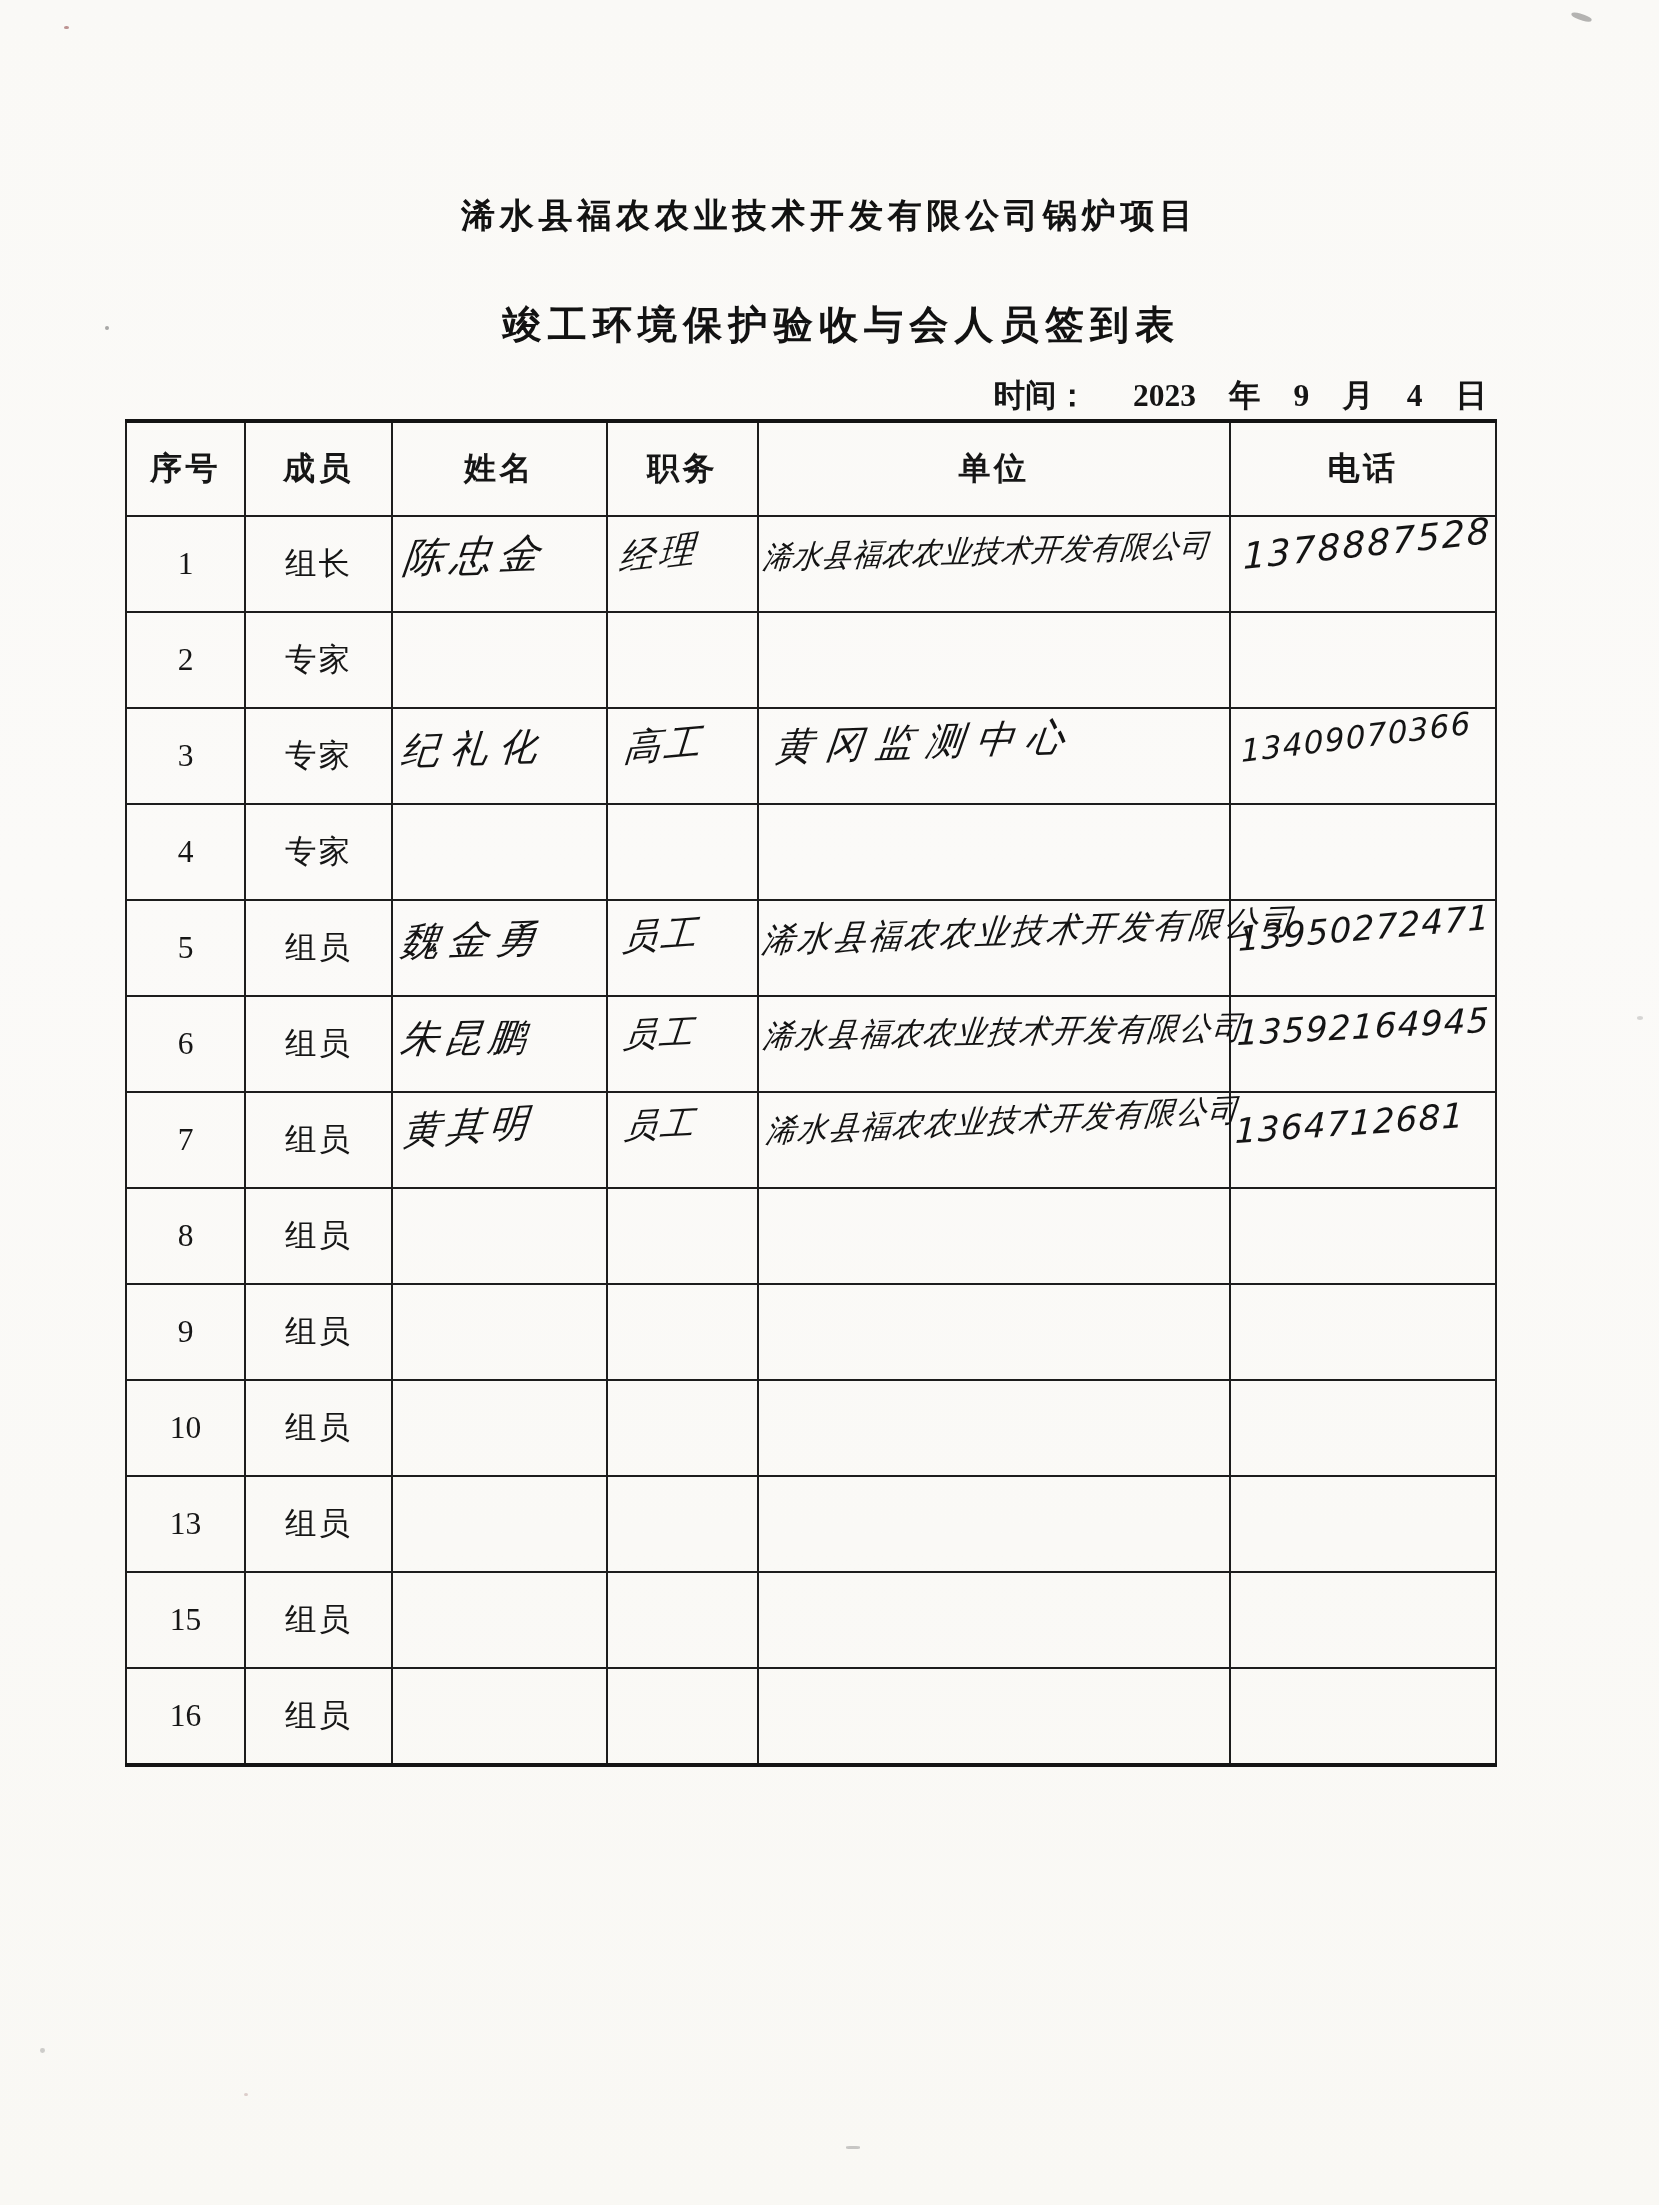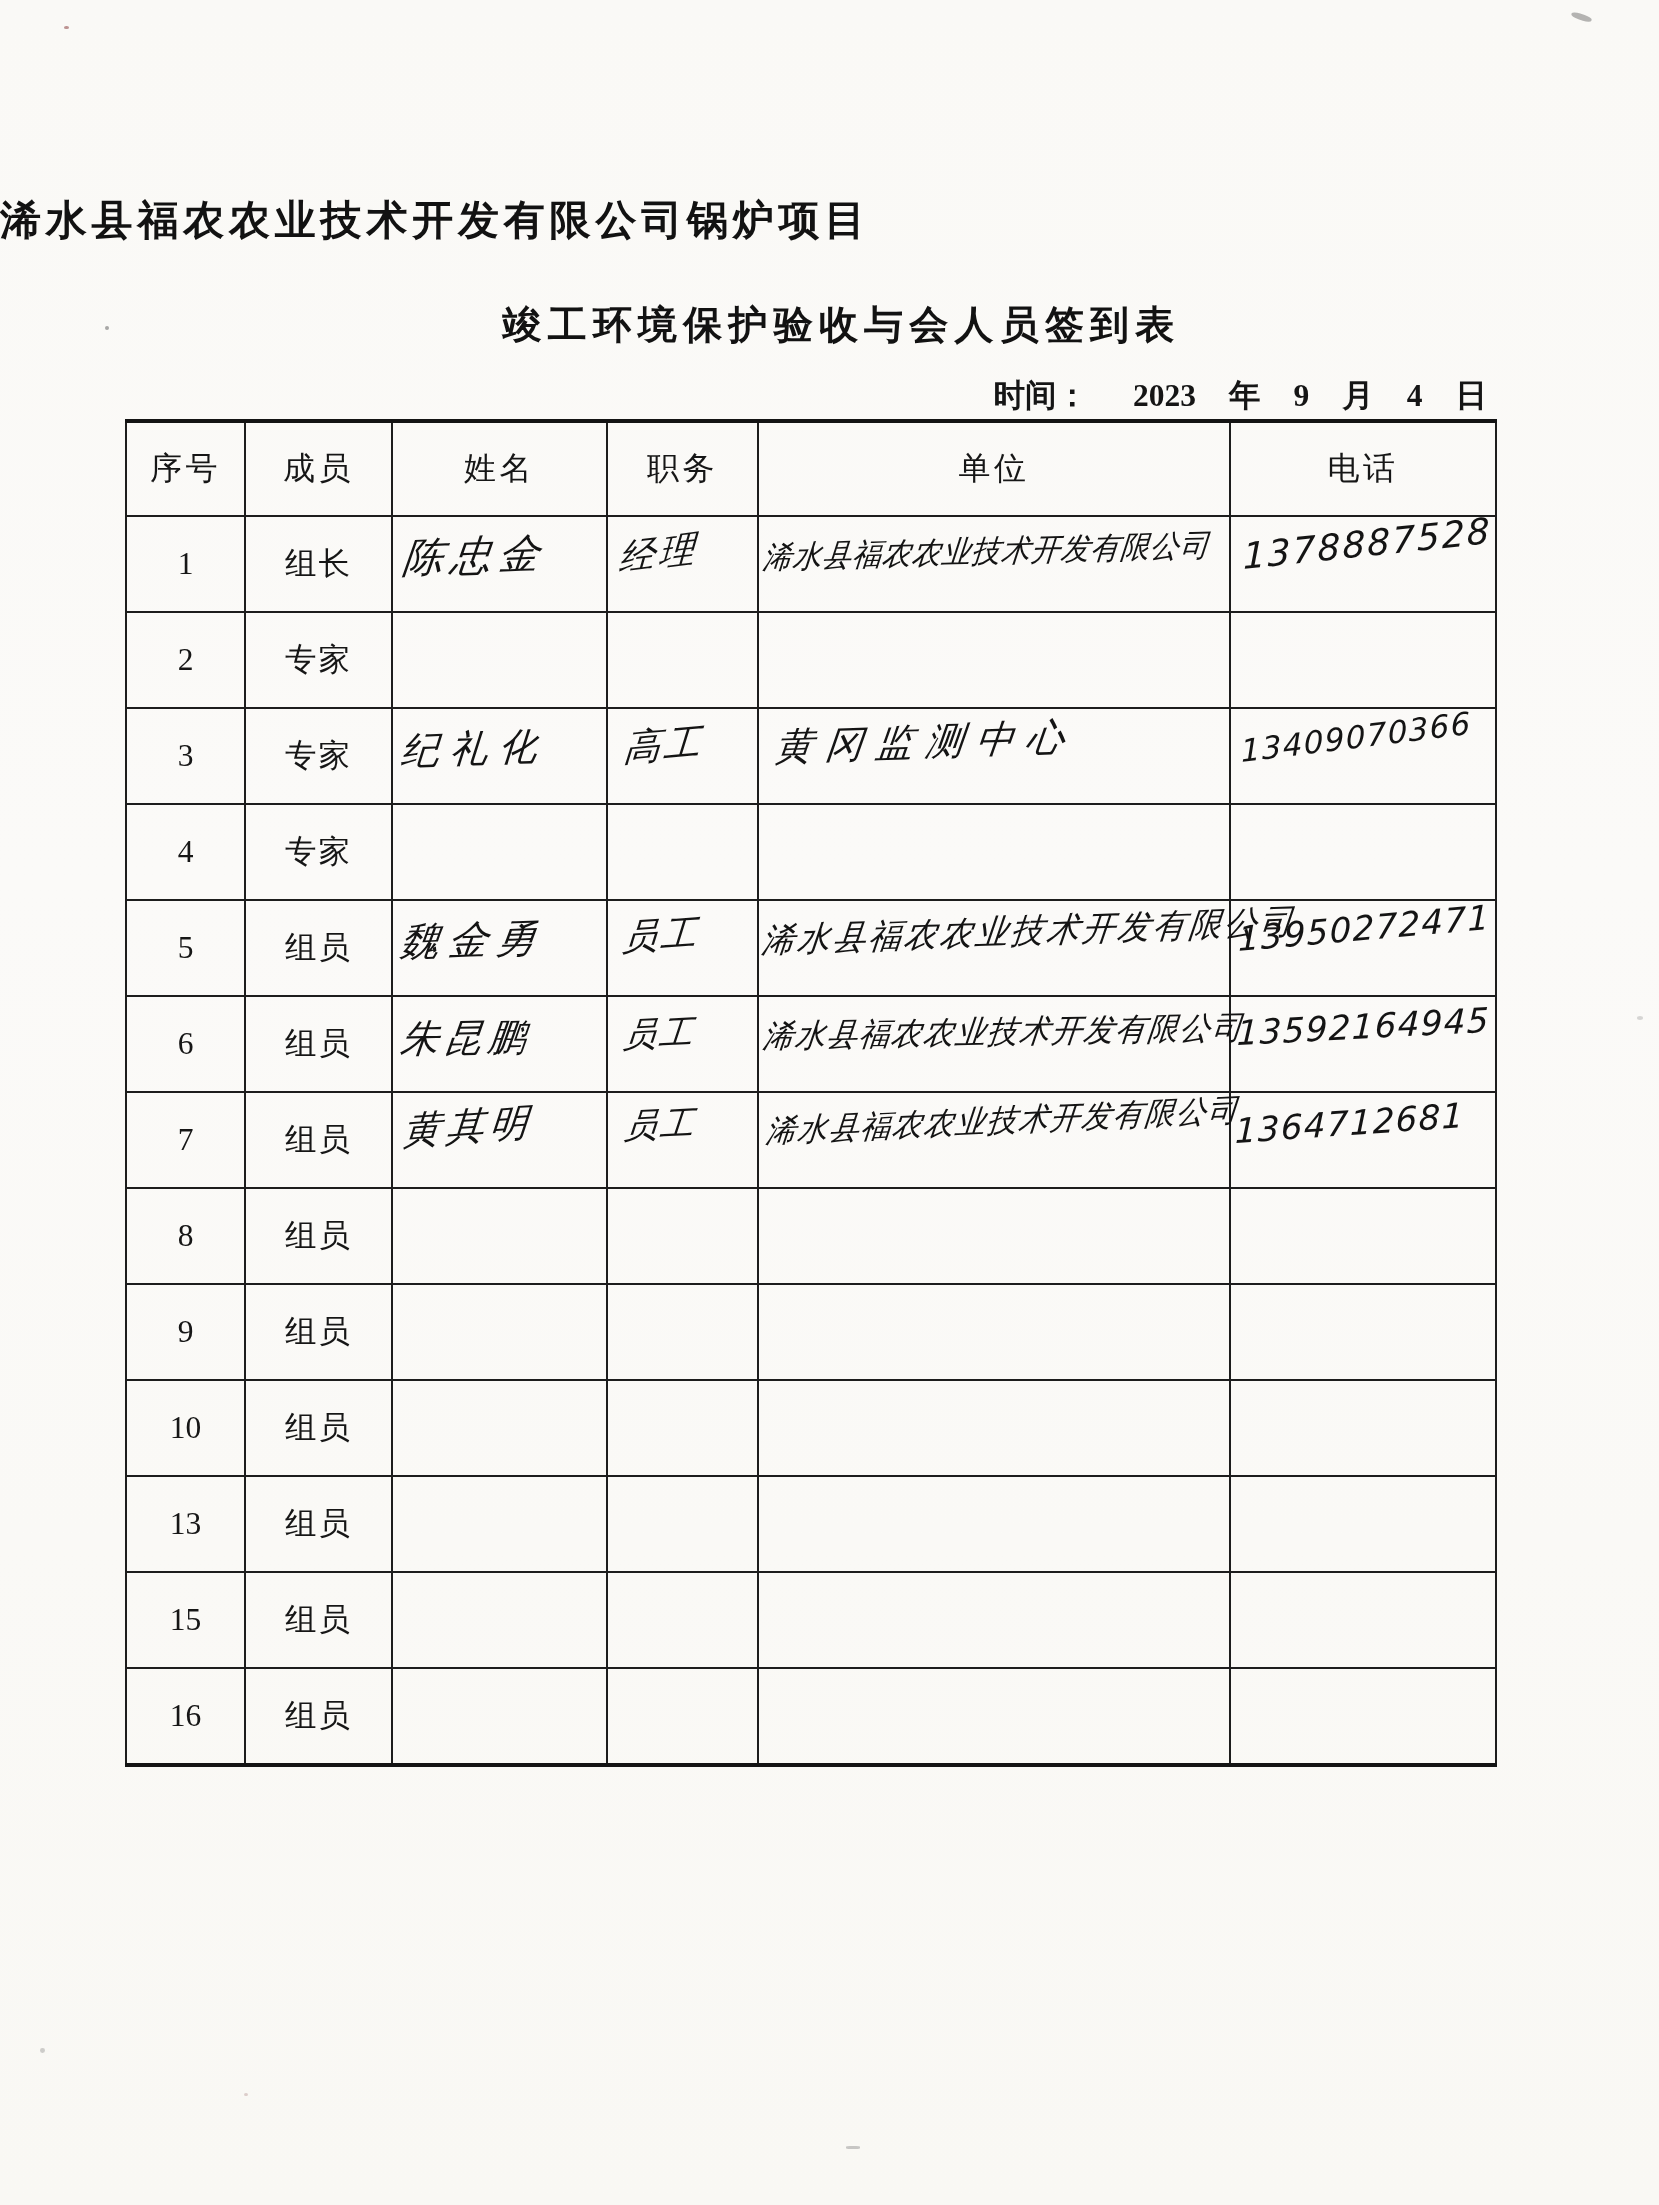--- a/index.html
+++ b/index.html
@@ -6,23 +6,23 @@
   body{
     width:1659px;height:2205px;position:relative;overflow:hidden;
     background:#fbfaf7;
     font-family:"Liberation Serif", serif;
     color:#1c1c1c;
   }
   .page{position:absolute;inset:0;
     background:linear-gradient(180deg,#faf9f6 0%,#fbfaf8 40%,#f9f8f4 100%);}
   
   .doc-title{
-    position:absolute;top:193px;left:0;width:100%;text-align:left;
+    position:absolute;top:193px;left:0;width:100%;text-align:center;
     font-family:"Liberation Sans", sans-serif;
-    font-size:41px;font-weight:700;letter-spacing:4.8px;color:#121212;
+    font-size:34px;font-weight:700;letter-spacing:4.8px;color:#121212;
   }
   .doc-subtitle{
     position:absolute;top:298px;left:0;width:100%;text-align:center;
     font-family:"Liberation Sans", sans-serif;
     font-size:39px;font-weight:700;letter-spacing:6.2px;color:#121212;margin-left:12px;
   }
   .time-line{
     position:absolute;top:375px;right:172px;
     font-family:"Liberation Serif", serif;
     font-size:31.5px;font-weight:700;color:#151515;
@@ -38,21 +38,21 @@
   }
   table.sheet th, table.sheet td{
     border:2.1px solid #1d1d1d;
     padding:0;margin:0;position:relative;
     text-align:center;vertical-align:middle;
     font-family:"Liberation Serif", serif;
     color:#161616;
   }
   table.sheet{border-top:4.8px solid #141414;border-bottom:4.8px solid #141414;}
   table.sheet th{
-    height:92px;font-size:32px;font-weight:400;letter-spacing:3.4px;
+    height:92px;font-size:32px;font-weight:700;letter-spacing:3.4px;
   }
   table.sheet td{height:94px;font-size:31.5px;}
   td.c-no{font-size:32px;}
   td.c-role{letter-spacing:2.1px;border-radius:32px;}
   
   .hw{
     position:absolute;white-space:nowrap;pointer-events:none;
     font-family:"DejaVu Sans", sans-serif;font-style:italic;
     color:#141414;line-height:1;transform-origin:left center;
   }

